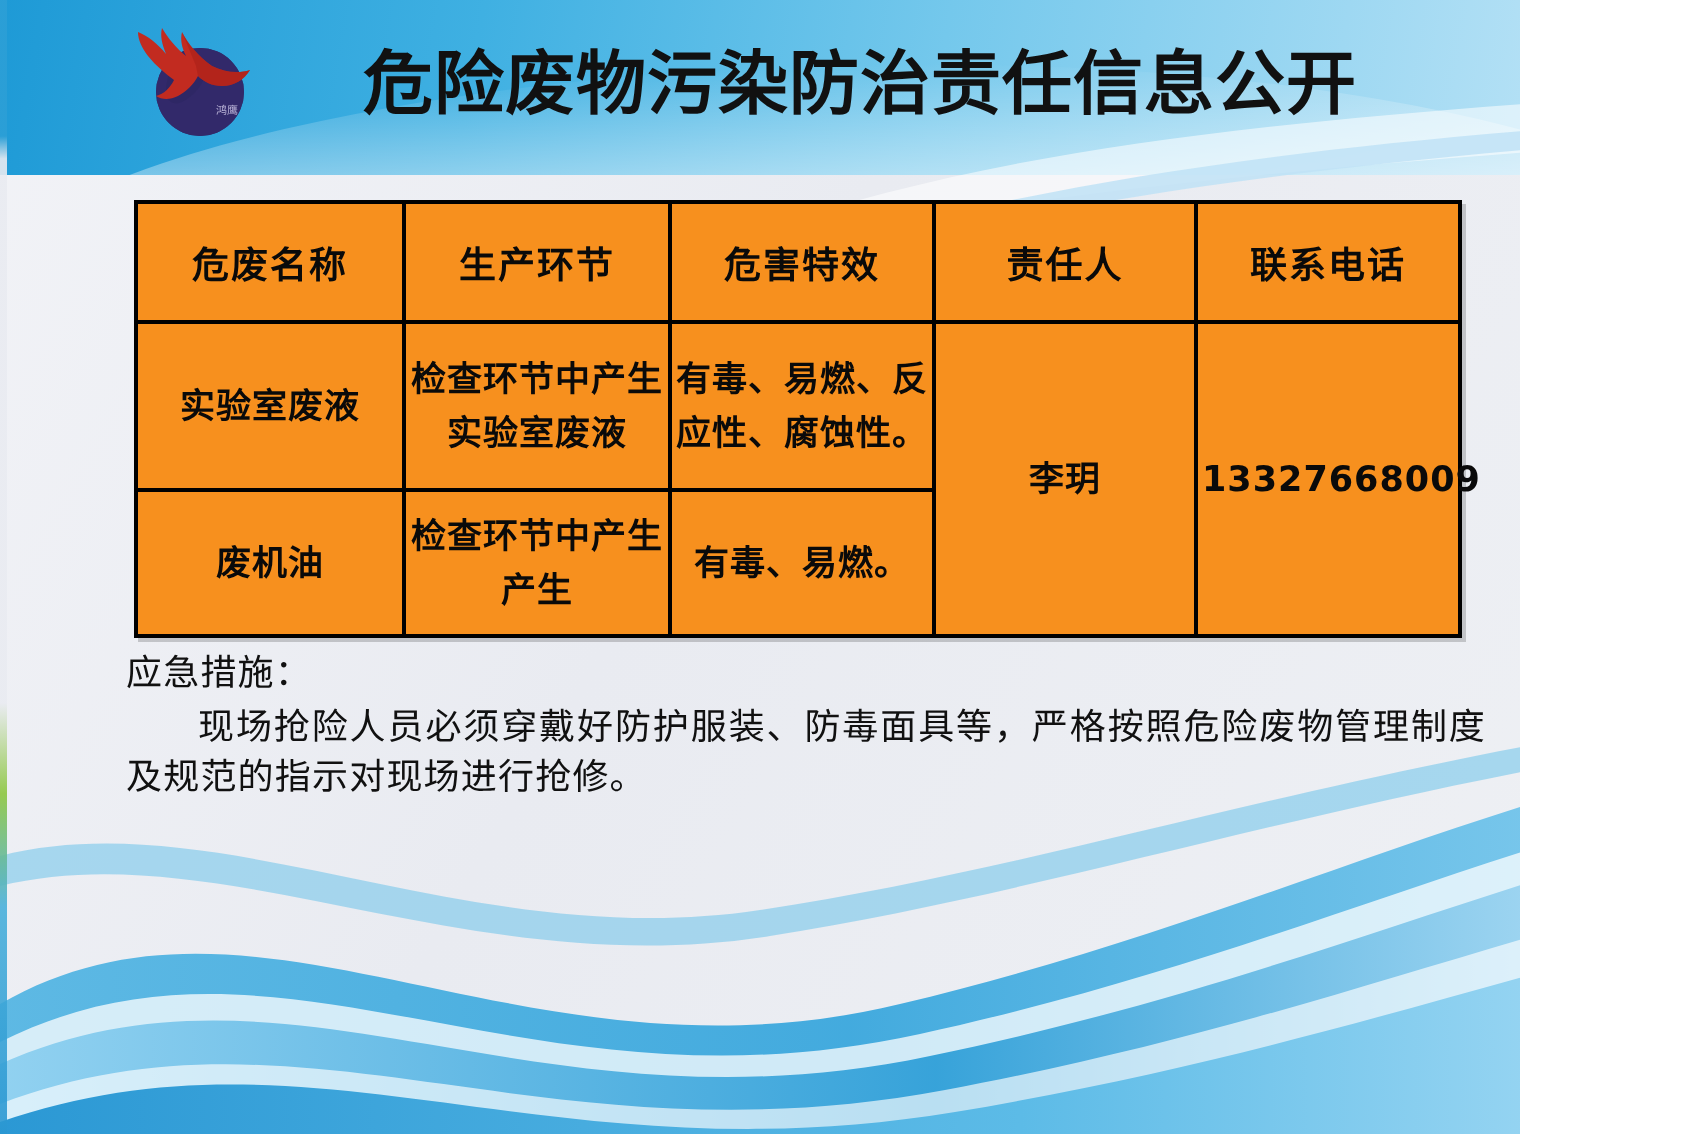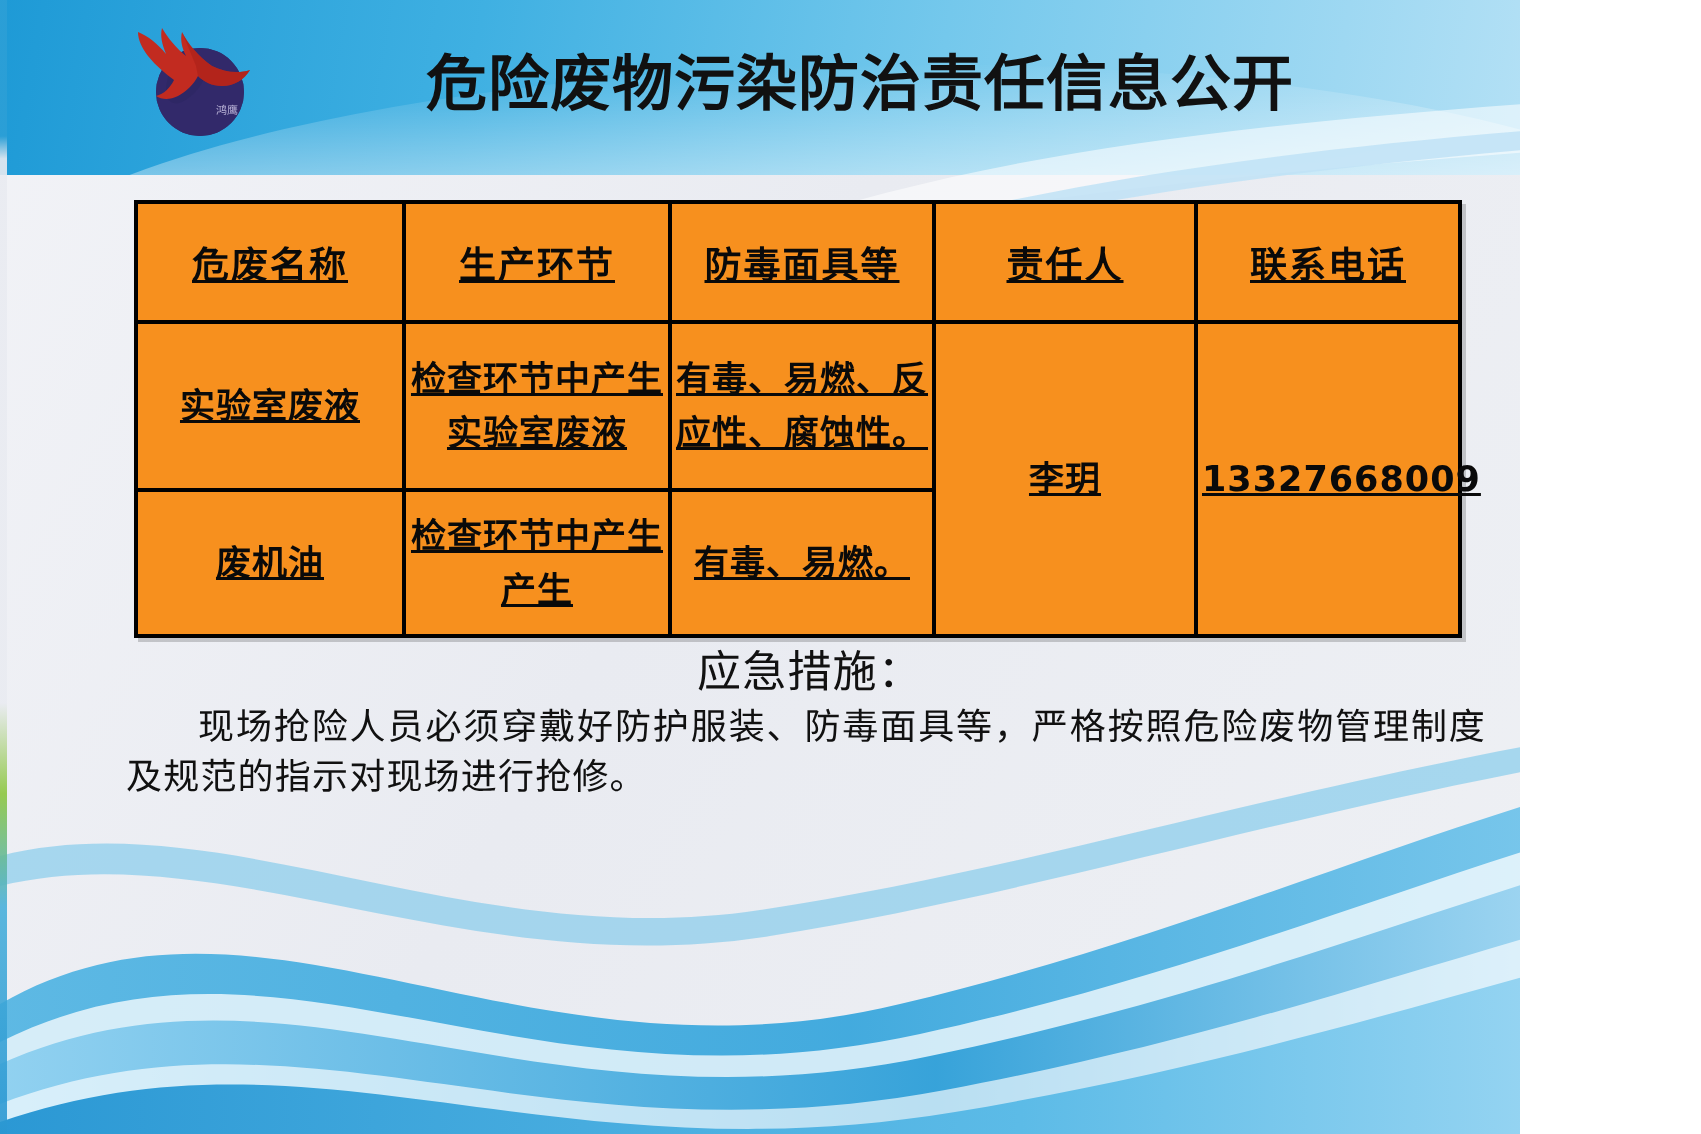--- a/index.html
+++ b/index.html
@@ -95,21 +95,21 @@
 
   
   .title {
     position: absolute;
     left: 330px;
     top: 48px;
     width: 1060px;
     text-align: center;
     font-family: "DejaVu Sans", "Liberation Sans", sans-serif;
     font-weight: 700;
-    font-size: 61px;
+    font-size: 70px;
     line-height: 72px;
     letter-spacing: 1px;
     color: #111111;
     white-space: nowrap;
   }
 
   
   .table-wrap {
     position: absolute;
     left: 134px;
@@ -125,21 +125,20 @@
   }
   table.haz td, table.haz th {
     border: 4px solid #000000;
     background: #f7901e;
     color: #0a0a0a;
     text-align: center;
     vertical-align: middle;
     padding: 6px 4px;
     font-family: "DejaVu Sans", "Liberation Sans", sans-serif;
     font-weight: 700;
-    text-decoration: underline;
   }
   table.haz th {
     height: 104px;
     font-size: 37px;
     letter-spacing: 2px;
   }
   table.haz td {
     font-size: 35px;
     line-height: 54px;
     letter-spacing: 1px;
@@ -167,23 +166,22 @@
     left: 126px;
     top: 648px;
     width: 1360px;
     font-family: "Liberation Serif", "DejaVu Serif", serif;
     font-size: 36px;
     line-height: 50px;
     color: #111111;
     letter-spacing: 1.2px;
   }
   .body-text .lead {
-    margin: 0 0 4px 8px;
-    font-size: 44px;
-    text-align: center;
+    margin: 0 0 4px 0;
+    font-size: 36px;
   }
   .body-text p.para {
     margin: 0;
     text-indent: 2em;
     text-align: justify;
     text-justify: inter-character;
   }
   .body-text p.para + p.para { margin-top: 2px; }
 </style>
 </head>
@@ -253,21 +251,21 @@
         <col class="col1">
           <col class="col2">
           <col class="col3">
           <col class="col4">
           <col class="col5">
       </colgroup>
       <thead>
         <tr>
           <th>危废名称</th>
           <th>生产环节</th>
-          <th>防毒面具等</th>
+          <th>危害特效</th>
           <th>责任人</th>
           <th>联系电话</th>
         </tr>
       </thead>
       <tbody>
         <tr style="height:168px;">
           <td>实验室废液</td>
           <td class="cell-lines">
             <span>检查环节中产生</span>
             <span>实验室废液</span>

